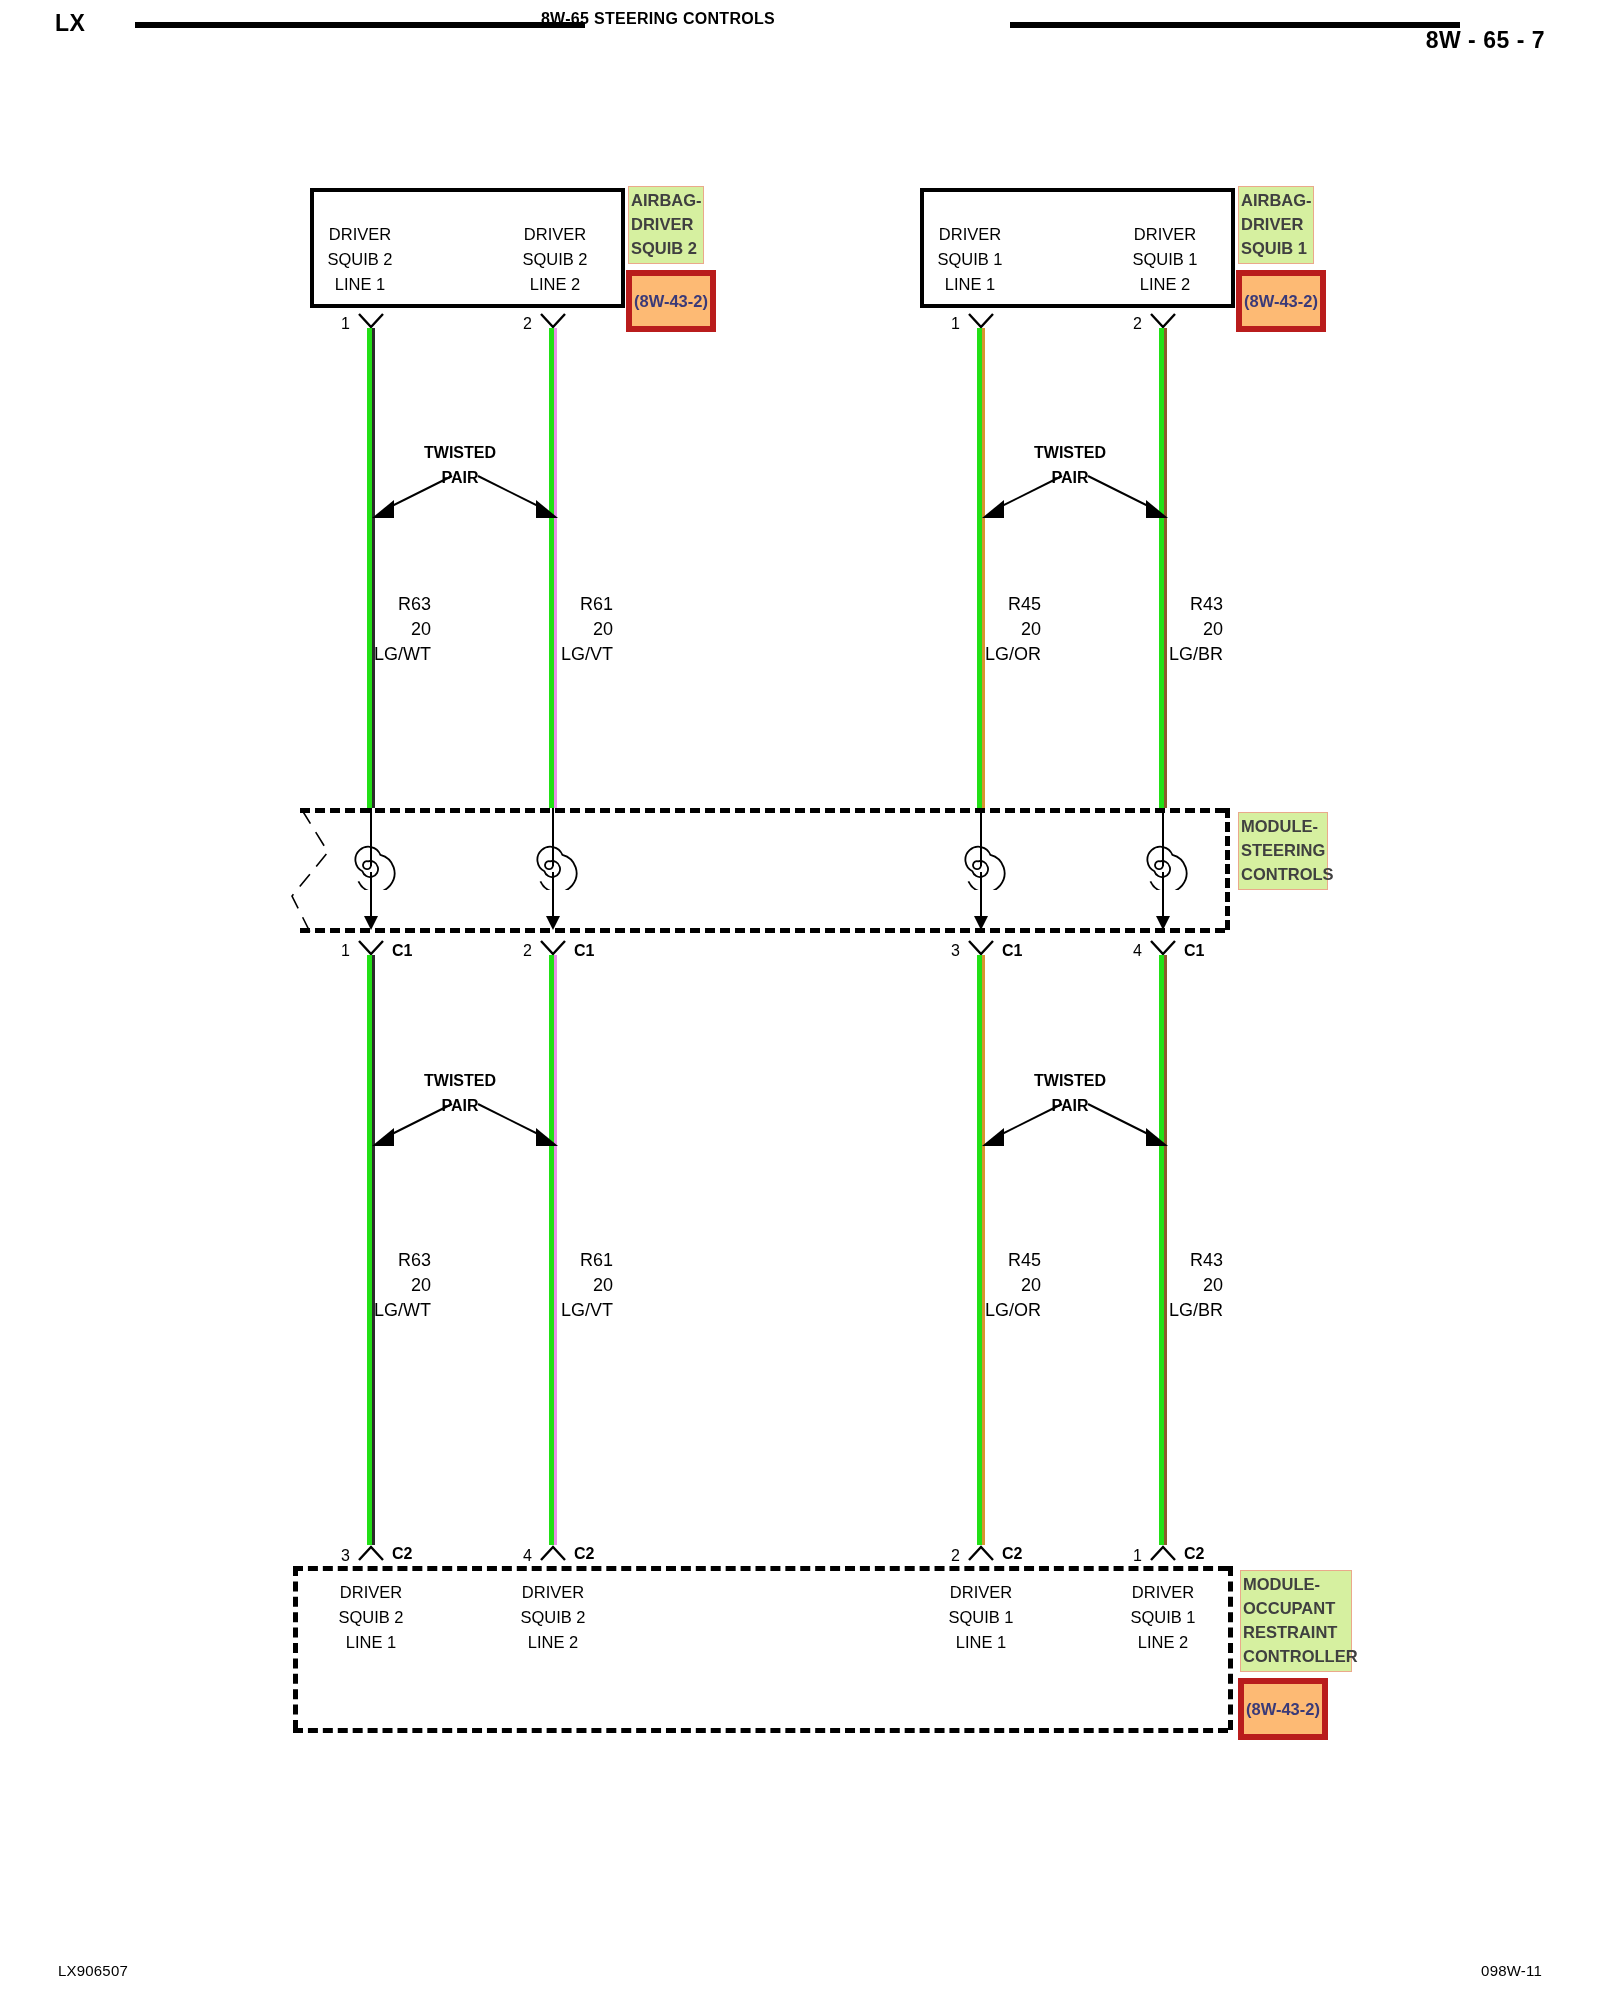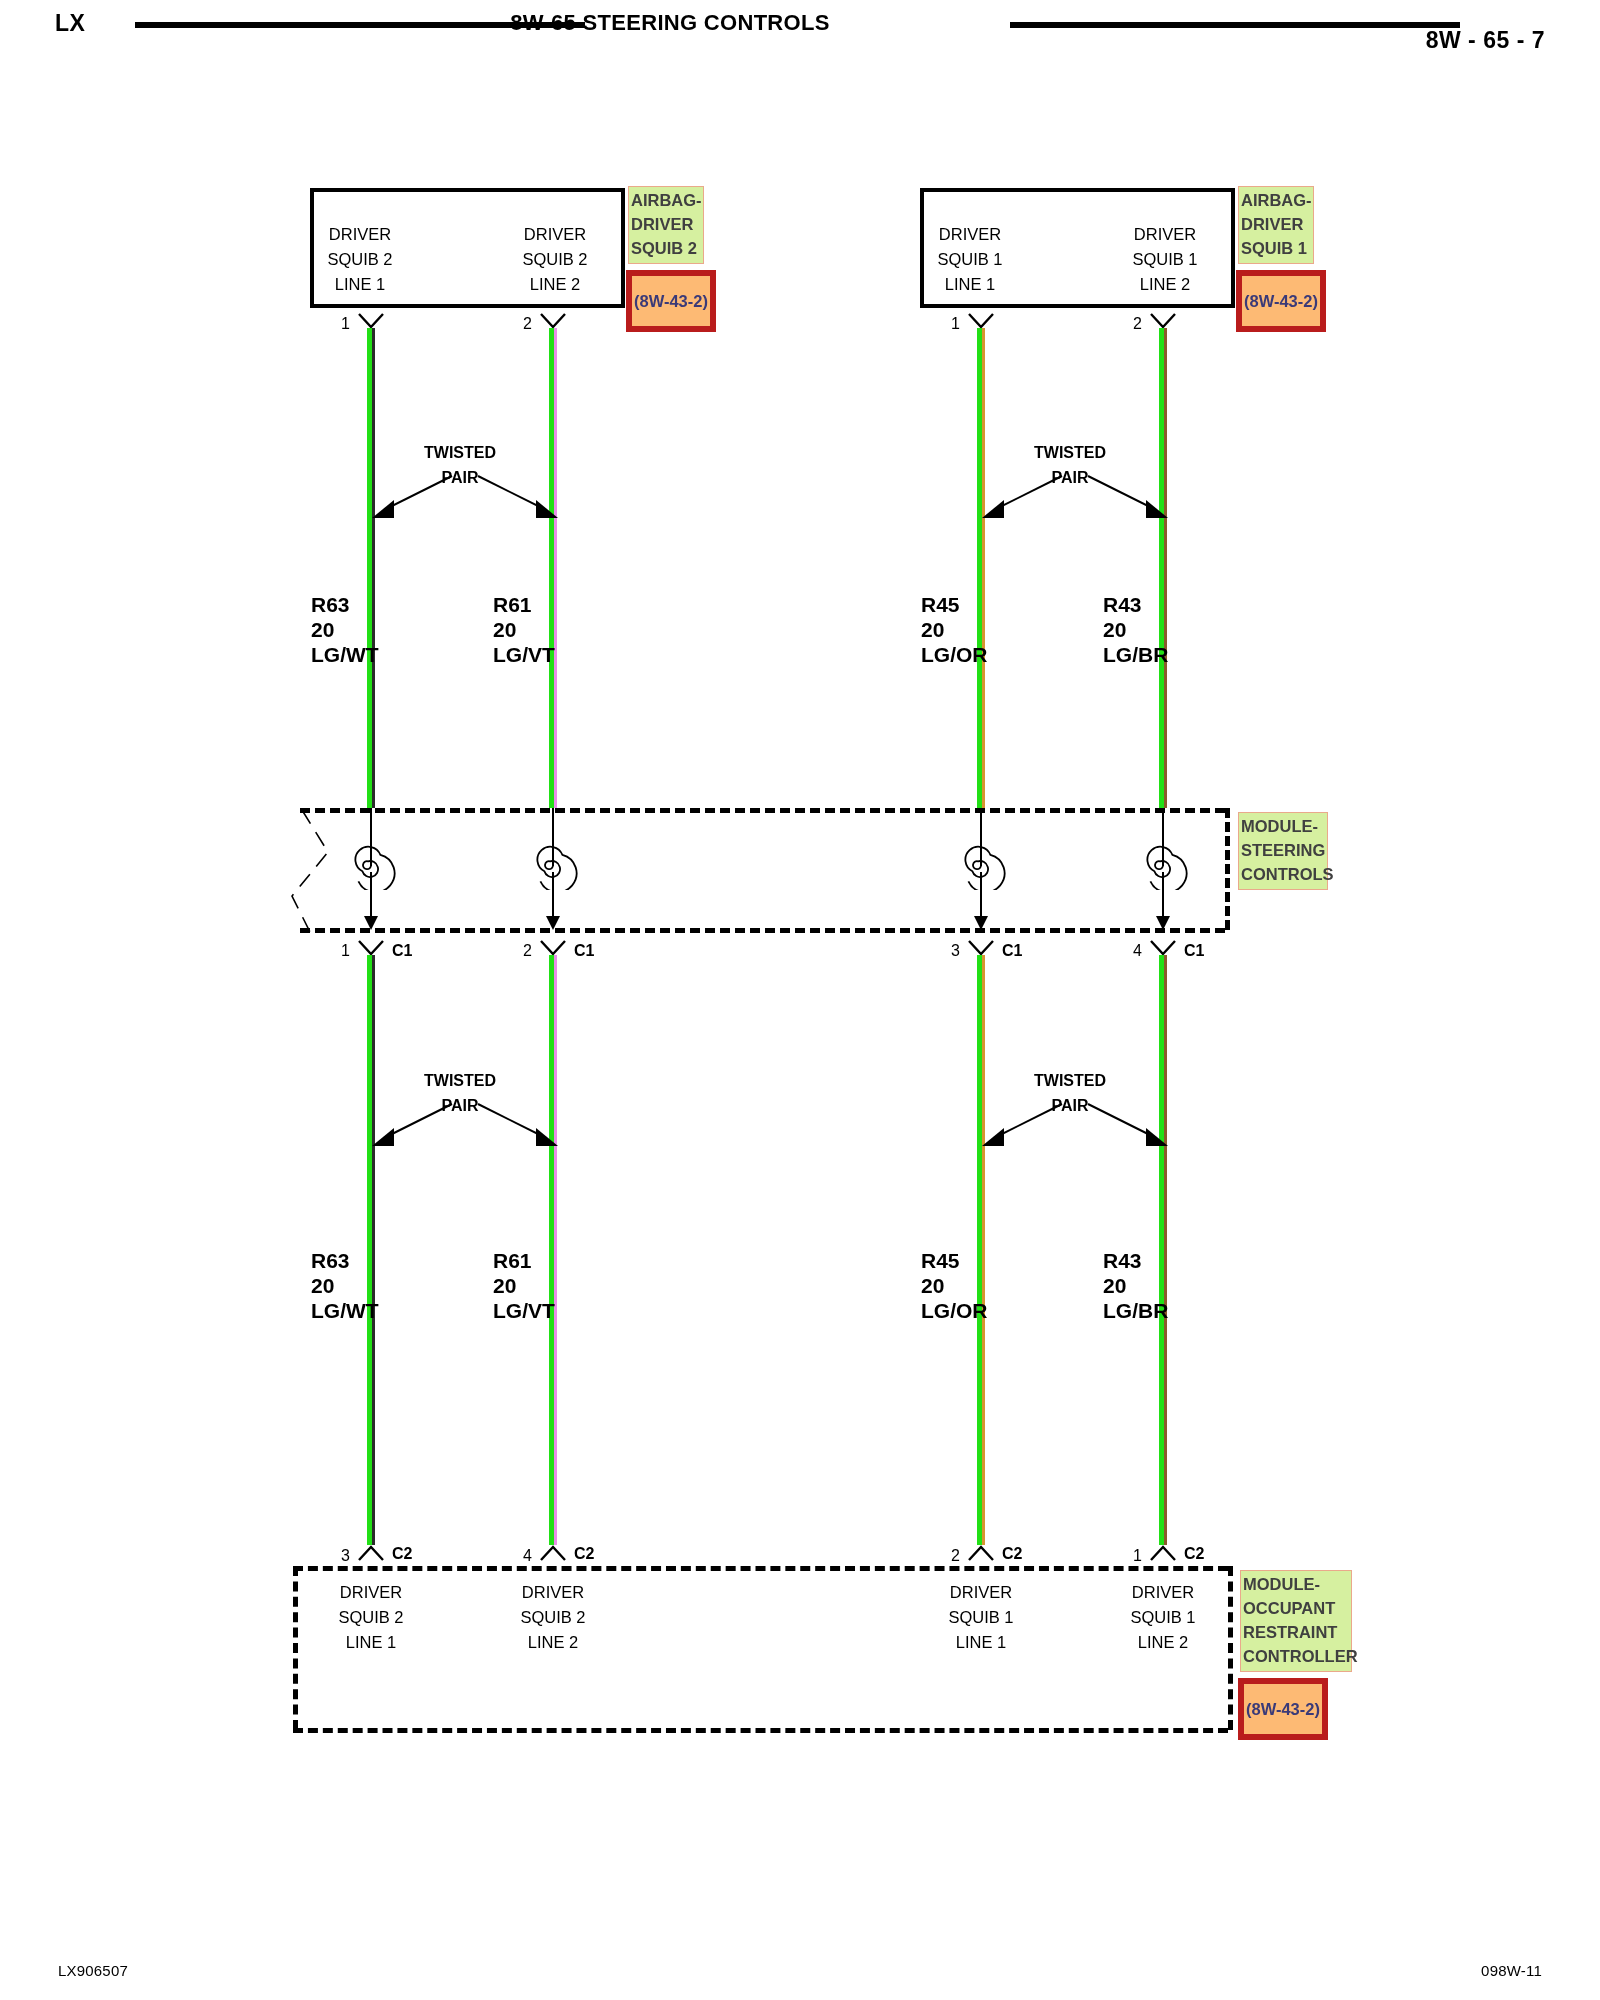--- a/index.html
+++ b/index.html
@@ -29,24 +29,24 @@
   }
   .hdr-left {
     position: absolute;
     left: 55px; top: 10px;
     font-size: 23px;
     font-weight: bold;
     letter-spacing: 0.5px;
   }
   .hdr-title {
     position: absolute;
-    left: 12px; top: 10px;
+    left: 0; top: 10px;
     width: 1316px;
     text-align: center;
-    font-size: 22px;
+    font-size: 16px;
     font-weight: bold;
     letter-spacing: 0.3px;
   }
   .hdr-right {
     position: absolute;
     right: 55px; top: 27px;
     font-size: 23px;
     font-weight: bold;
     letter-spacing: 0.5px;
   }
@@ -160,25 +160,24 @@
     font-size: 16px;
     font-weight: bold;
     line-height: 25px;
     white-space: nowrap;
   }
   .tp-svg { position: absolute; }
 
   
   .wirelabel {
     position: absolute;
-    text-align: left;
-    font-size: 21px;
+    text-align: right;
+    font-size: 18px;
     line-height: 25px;
     white-space: nowrap;
-    font-weight: bold;
   }
 
   
   .hl-green {
     position: absolute;
     background: #d6f0a0;
     border: 1px solid #e9a municipal;
     border: 1px solid #eaa98b;
     color: #404040;
     font-size: 16.5px;

